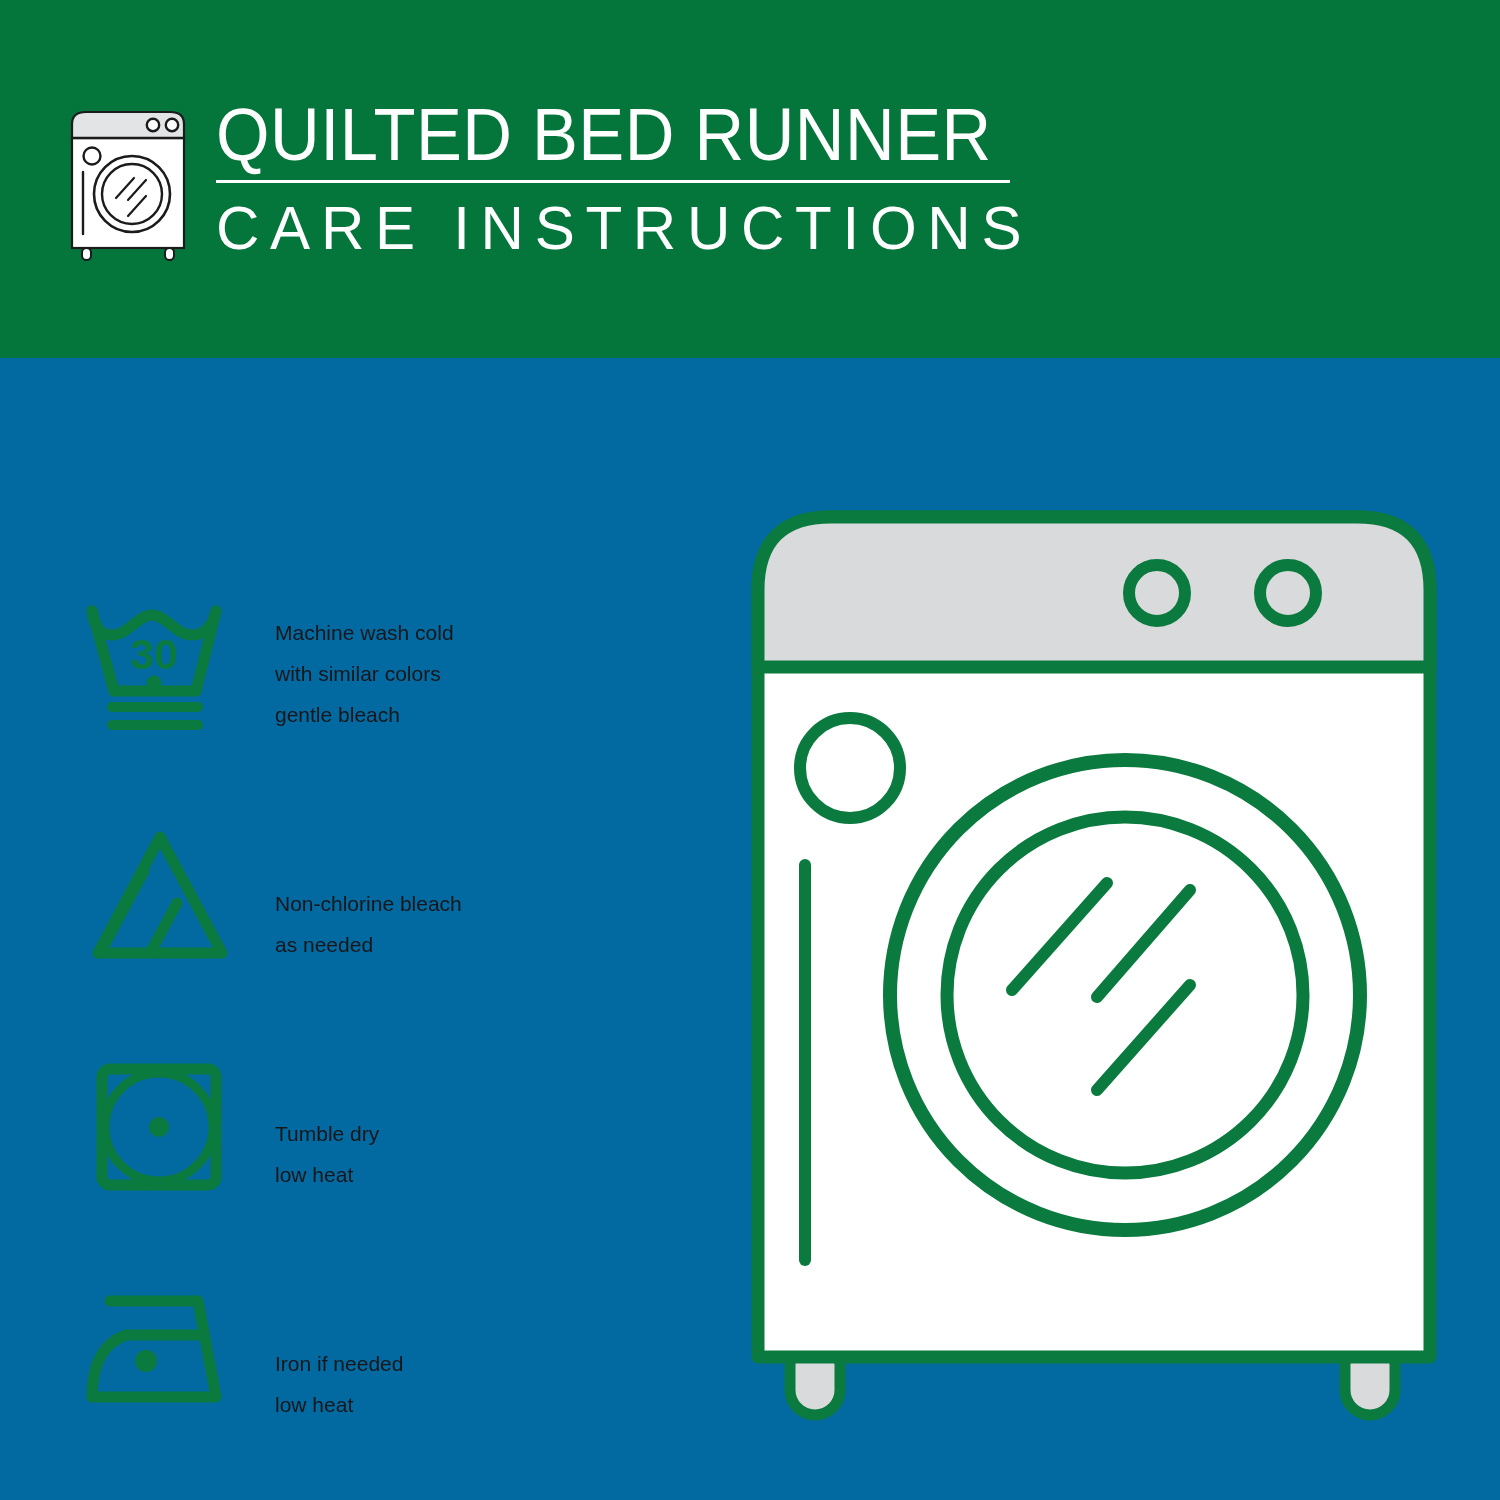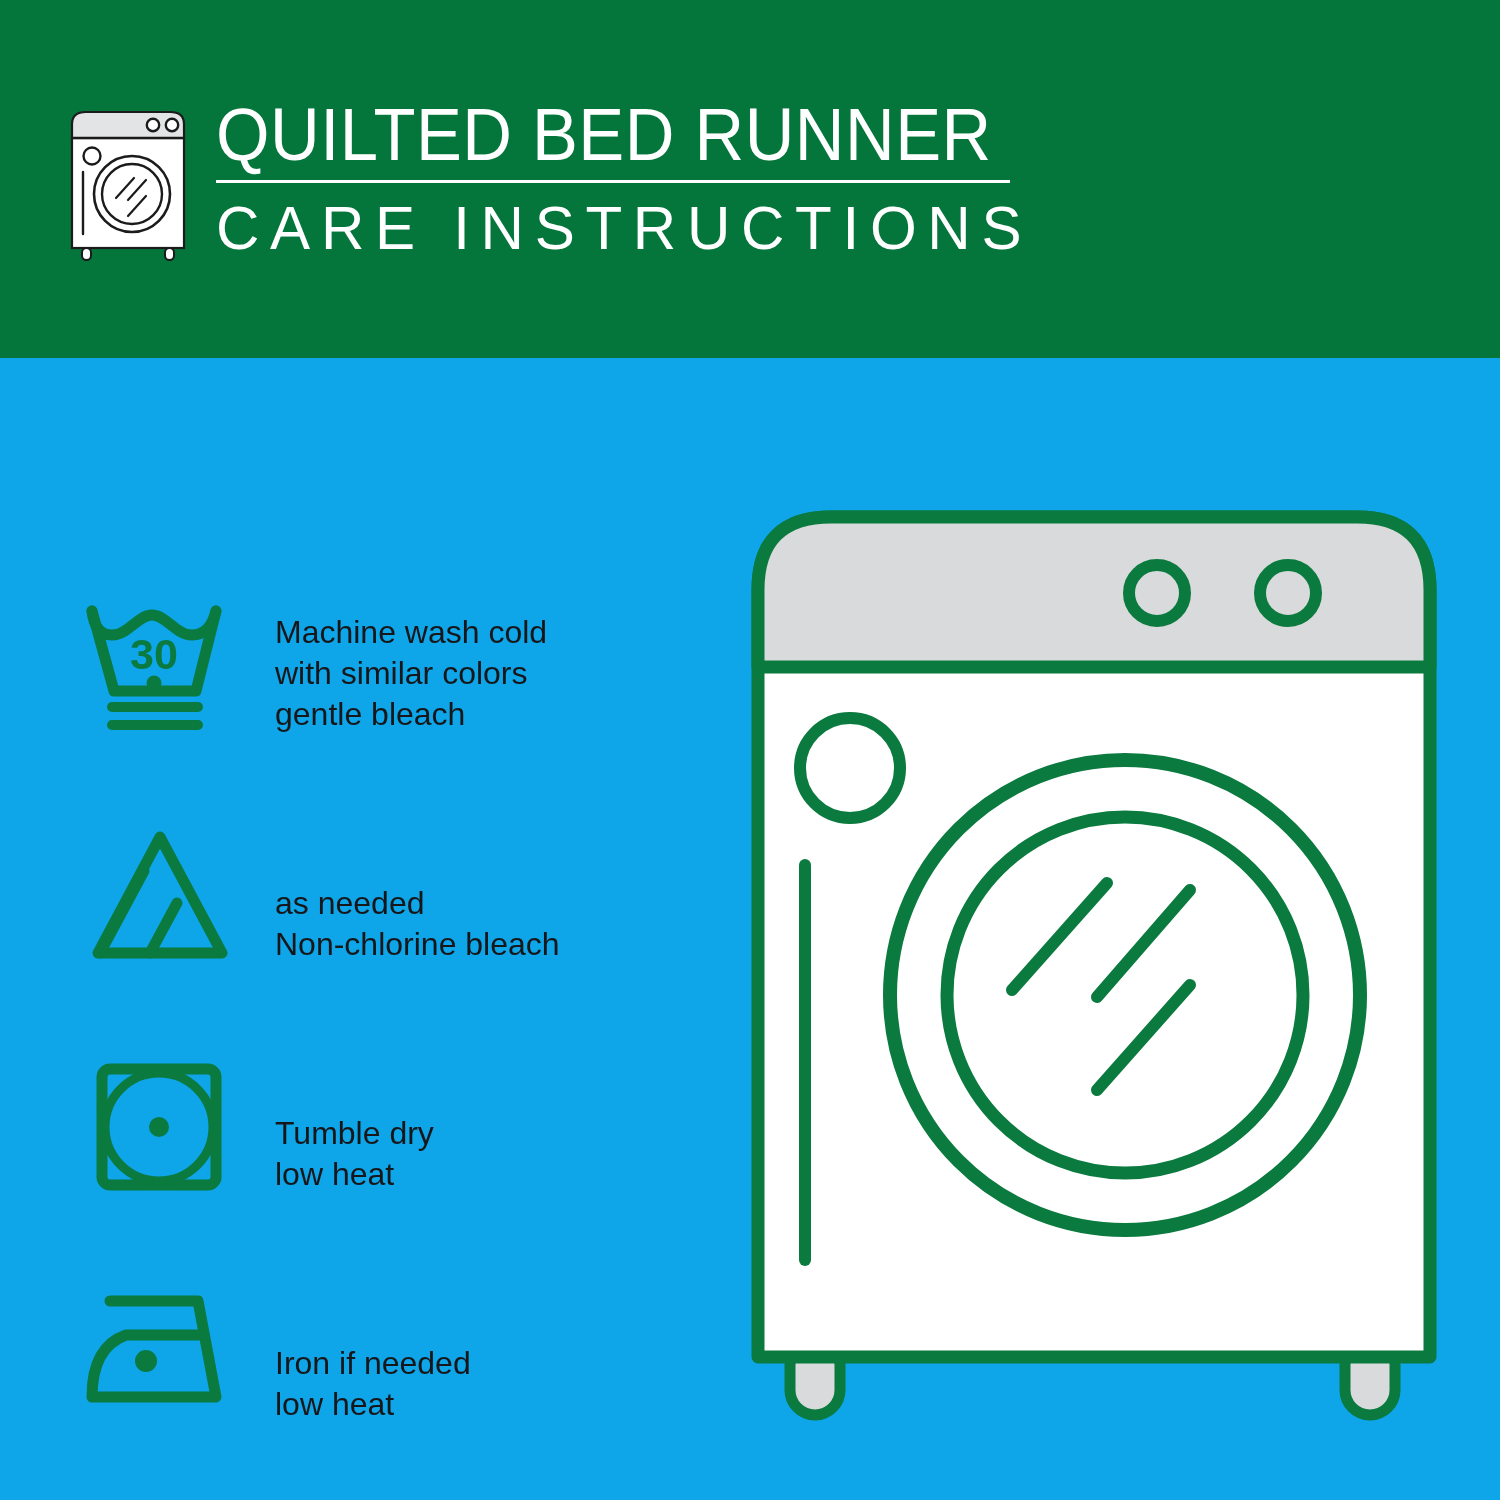--- a/index.html
+++ b/index.html
@@ -8,21 +8,21 @@
     padding: 0;
     background: #ffffff;
   }
   body {
     font-family: "Liberation Sans", "DejaVu Sans", sans-serif;
   }
   #page {
     position: relative;
     width: 1500px;
     height: 1500px;
-    background: #0ea5e9;
+    background: #0369a1;
     overflow: hidden;
   }
 
   
   #header-band {
     position: absolute;
     left: 0;
     top: 0;
     width: 1500px;
     height: 358px;
@@ -86,21 +86,21 @@
     width: 180px;
     flex: 0 0 180px;
     display: flex;
     align-items: flex-start;
     justify-content: center;
     padding-top: 10px;
   }
   .symbol-caption {
     flex: 1 1 auto;
     color: #17171a;
-    font-size: 32px;
+    font-size: 21px;
     line-height: 41px;
     font-weight: 400;
     padding-left: 25px;
   }
   .cap-w1 { padding-top: 20px; }
   .cap-w2 { padding-top: 50px; }
   .cap-w3 { padding-top: 50px; }
   .cap-w4 { padding-top: 48px; }
   .cap-line { display: block; }
 
@@ -181,22 +181,22 @@
       <div class="symbol-glyph">
         <svg viewBox="0 0 160 140" width="160" height="140" xmlns="http://www.w3.org/2000/svg">
           <g fill="none" stroke="#0a7a3f" stroke-width="11" stroke-linecap="round" stroke-linejoin="round">
             <path d="M80 12 L142 128 L18 128 Z"></path>
             <line x1="64" y1="46" x2="20" y2="128"></line>
             <line x1="97" y1="78" x2="70" y2="128"></line>
           </g>
         </svg>
       </div>
       <div class="symbol-caption cap-w2">
+        <span class="cap-line">Non-chlorine bleach</span>
         <span class="cap-line">as needed</span>
-        <span class="cap-line">Non-chlorine bleach</span>
       </div>
     </div>
 
     <div class="symbol-row">
       <div class="symbol-glyph">
         <svg viewBox="0 0 160 140" width="160" height="140" xmlns="http://www.w3.org/2000/svg">
           <rect x="22" y="14" width="114" height="116" rx="8" ry="8" fill="none" stroke="#0a7a3f" stroke-width="11"></rect>
           <circle cx="79" cy="72" r="54" fill="none" stroke="#0a7a3f" stroke-width="9"></circle>
           <circle cx="79" cy="72" r="10" fill="#0a7a3f"></circle>
         </svg>

